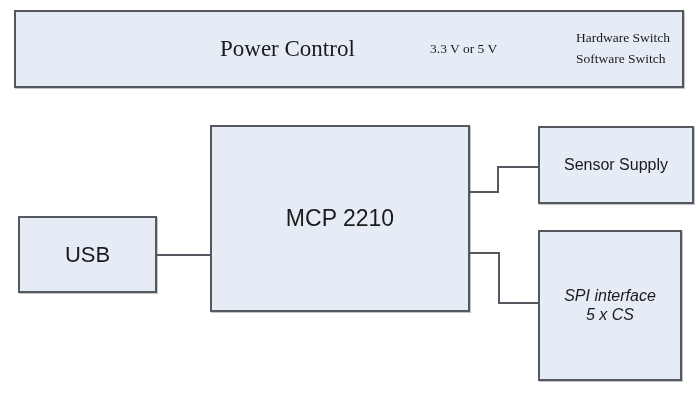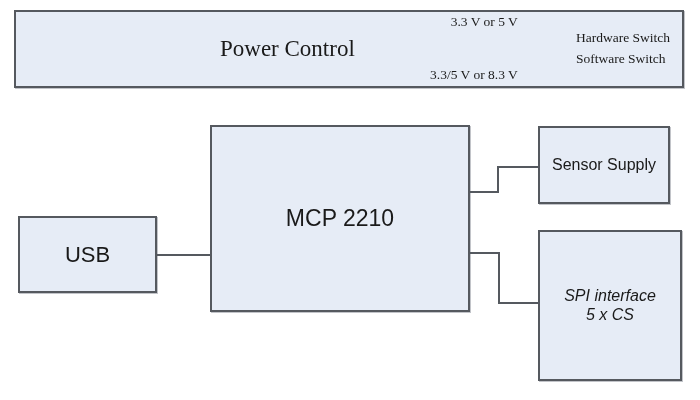--- a/index.html
+++ b/index.html
@@ -96,21 +96,21 @@
     top: 125px;
     width: 260px;
     height: 187px;
   }
   #mcp-block .block-label { font-size: 23px; }
 
   
   #sensor-supply-block {
     left: 538px;
     top: 126px;
-    width: 132px;
+    width: 156px;
     height: 78px;
   }
   #sensor-supply-block .block-label { font-size: 16px; }
 
   
   #spi-block {
     left: 538px;
     top: 230px;
     width: 144px;
     height: 151px;
@@ -128,21 +128,20 @@
 </head>
 <body>
 
 <div id="diagram">
 
   <div class="block" id="power-control-block">
     <div class="power-row block-label" id="power-control-title">Power Control</div>
 
     <div class="power-row" id="power-spec-col">
       <div class="spec-text">3.3 V or 5 V</div>
-      <div class="spec-text">3.3/5 V or 8.3 V</div>
     </div>
 
     <div class="power-row" id="power-switch-col">
       <div class="spec-text">Hardware Switch</div>
       <div class="spec-text">Software Switch</div>
     </div>
   </div>
 
   <div class="block" id="usb-block">
     <div class="block-label">USB</div>

